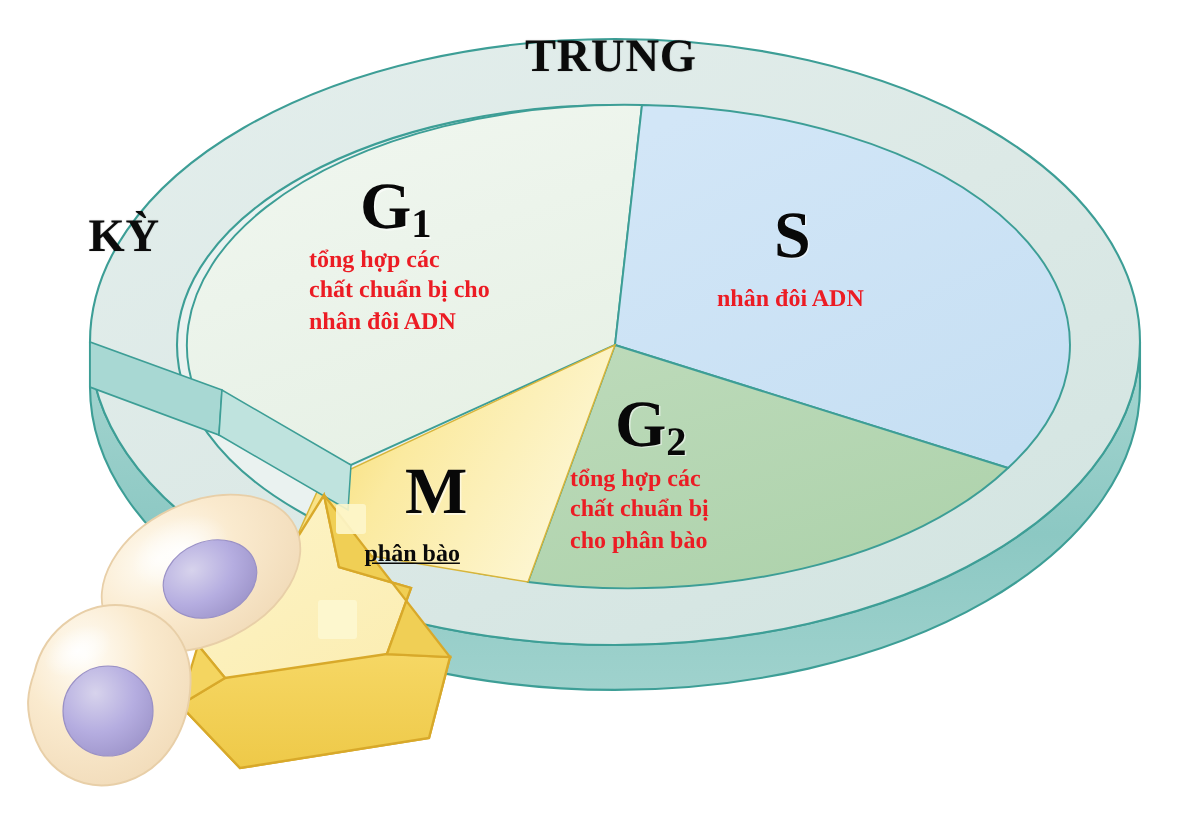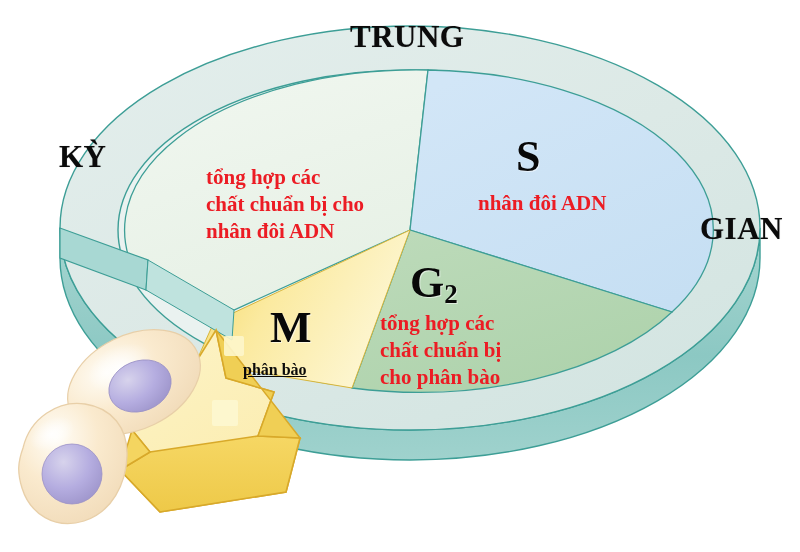--- a/index.html
+++ b/index.html
@@ -48,21 +48,21 @@
   .phase-letter .sub {
     font-size: 27px;
     vertical-align: baseline;
     position: relative;
     top: 6px;
     left: 0px;
   }
   .phase-desc {
     color: #ec1c24;
     font-weight: 700;
-    font-size: 21px;
+    font-size: 16px;
     line-height: 1.28;
   }
   .phase-desc-dark {
     color: #0a0a0a;
     font-weight: 700;
     font-size: 16px;
     line-height: 1.25;
   }
 </style>
 </head>
@@ -213,22 +213,22 @@
       <ellipse cx="52" cy="434" rx="24" ry="15" transform="rotate(-28 52 434)" fill="url(#gradCellGlow)"></ellipse>
       <ellipse cx="72" cy="474" rx="30" ry="30" fill="url(#gradNucleus)" stroke="#9a91c6" stroke-width="0.8"></ellipse>
     </g>
 
   </svg>
 
   <div class="lbl outer-label" style="left:350px; top:20px;">TRUNG</div>
 
   <div class="lbl outer-label" style="left:59px; top:140px;">KỲ</div>
 
-  <div class="lbl outer-label" style="left:700px; top:212px;">GIAN</div>
-
+
+  <div class="lbl phase-letter" style="left:240px; top:113px;"><span>G</span><span class="sub">1</span></div>
 
   <div class="lbl phase-desc" style="left:206px; top:164px;">tổng hợp các
 chất chuẩn bị cho
 nhân đôi ADN</div>
 
   <div class="lbl phase-letter" style="left:516px; top:132px;"><span>S</span><span class="sub"></span></div>
 
   <div class="lbl phase-desc" style="left:478px; top:190px;">nhân đôi ADN</div>
 
   <div class="lbl phase-letter" style="left:410px; top:258px;"><span>G</span><span class="sub">2</span></div>

